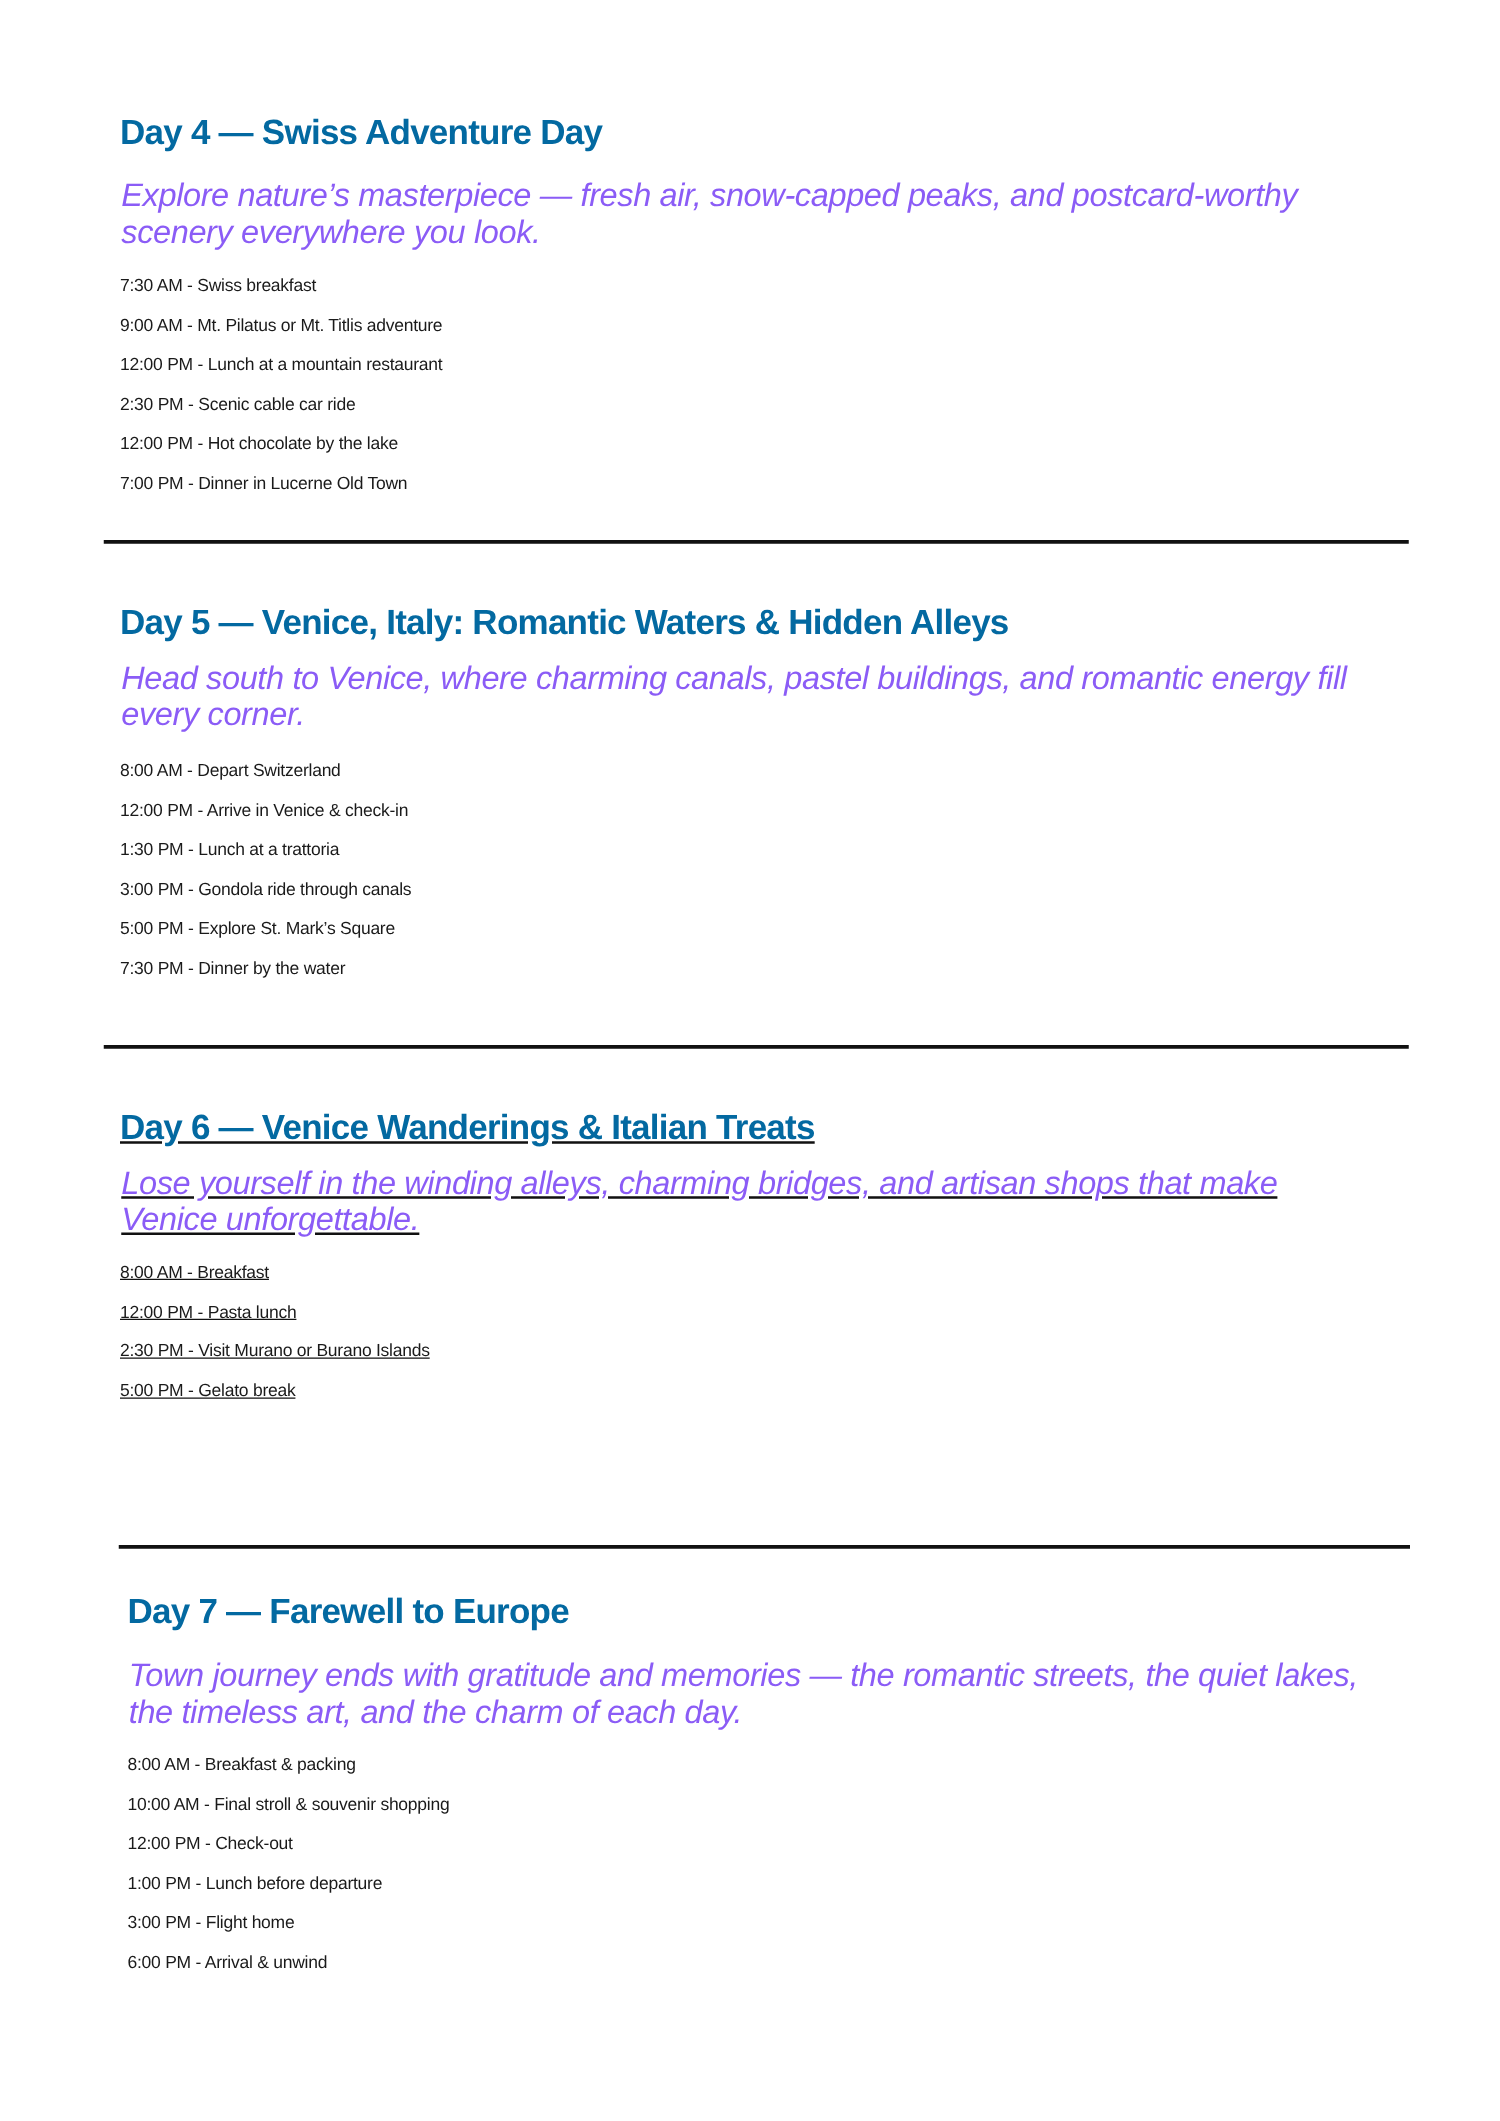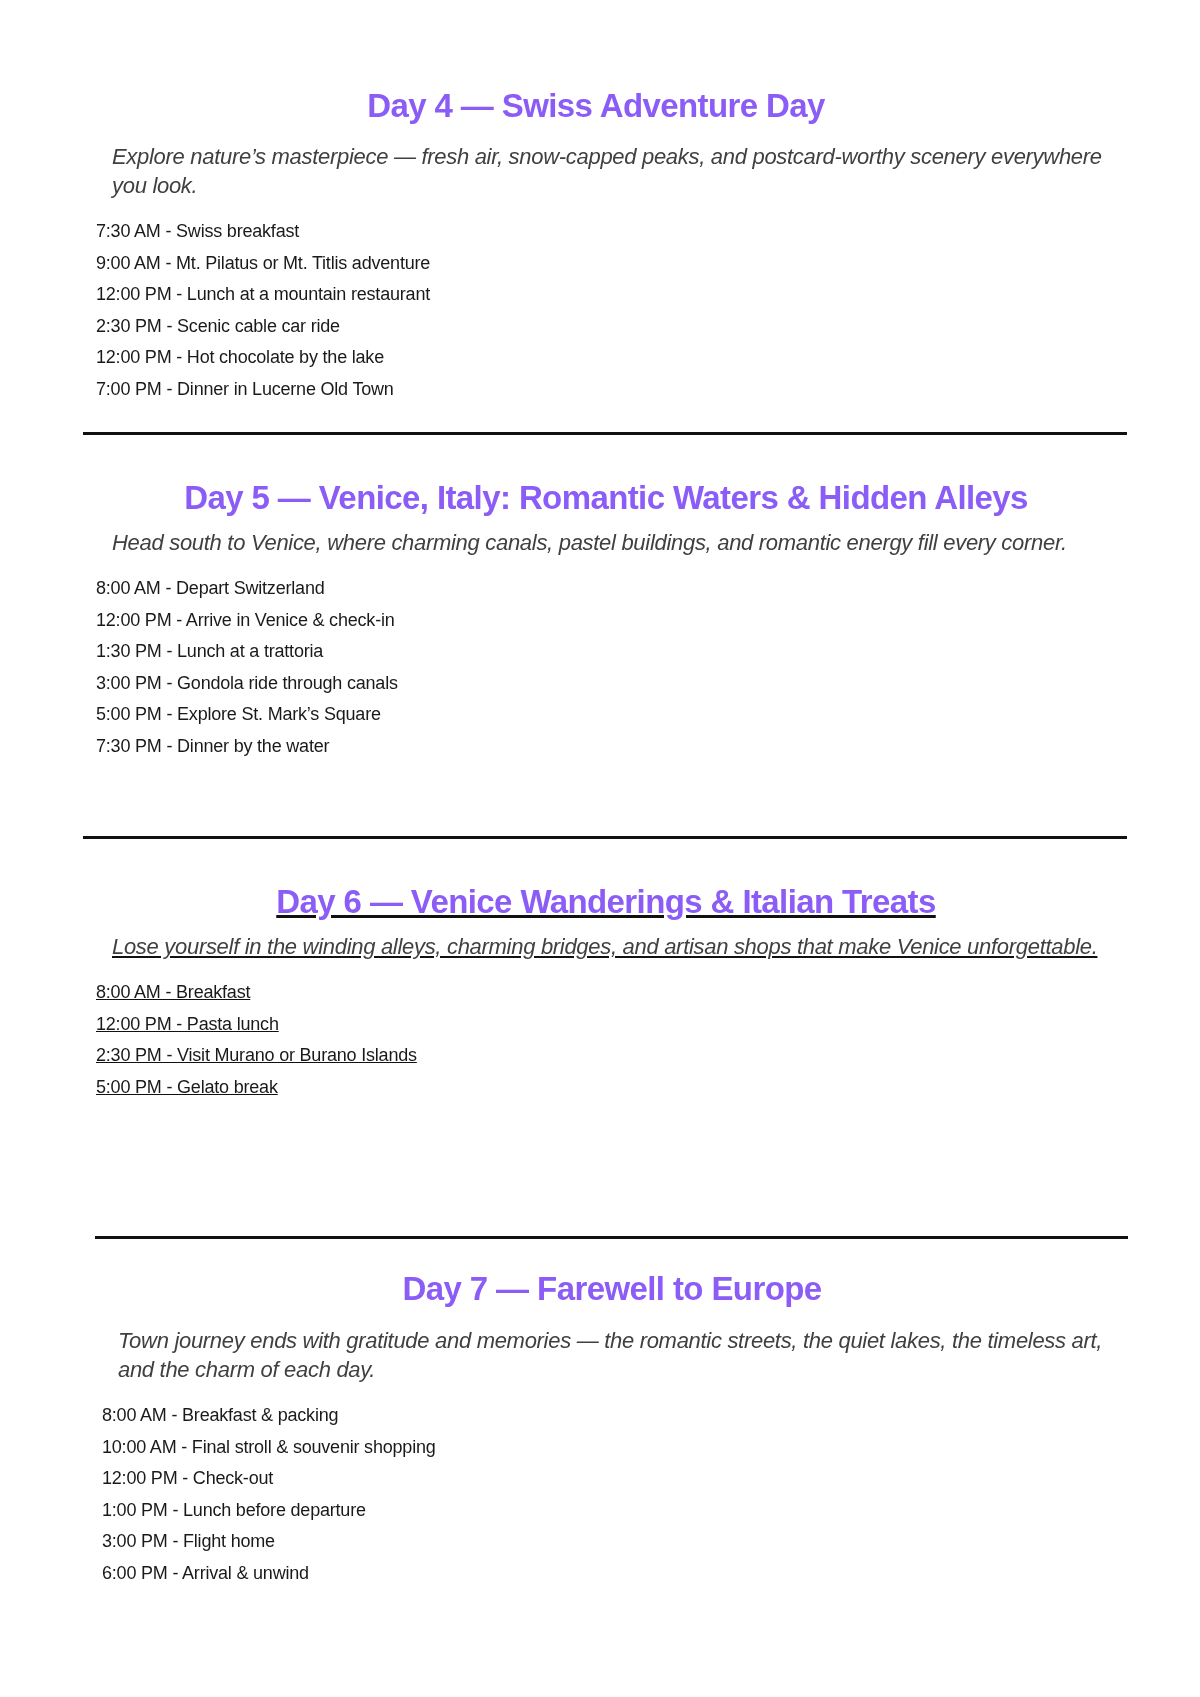--- a/index.html
+++ b/index.html
@@ -3,29 +3,29 @@
   <meta charset="utf-8">
   <style>
     html, body { margin: 0; padding: 0; background: #ffffff; }
     body {
       width: 1200px; height: 1697px; position: relative; overflow: hidden;
       font-family: "Liberation Sans", sans-serif; color: #111111;
     }
     .section { position: absolute; }
     .day-title {
       font-family: "Liberation Sans", sans-serif;
-      font-weight: 700; font-size: 33px; letter-spacing: -0.6px;
-      margin: 0; line-height: 40px; color: #8b5cf6; text-align: center;
+      font-weight: 700; font-size: 28px; letter-spacing: -0.6px;
+      margin: 0; line-height: 40px; color: #0369a1;
     }
     .day-intro {
-      font-style: italic; font-size: 22px; line-height: 29px;
-      margin: 16px; color: #404040; letter-spacing: -0.3px;
+      font-style: italic; font-size: 26px; line-height: 29px;
+      margin: 1px; color: #8b5cf6; letter-spacing: -0.3px;
     }
     .schedule { list-style: none; margin: 0; padding: 0; }
-    .schedule li { font-size: 18px; line-height: 31.6px; color: #1a1a1a; letter-spacing: -0.2px; }
+    .schedule li { font-size: 14px; line-height: 31.6px; color: #1a1a1a; letter-spacing: -0.2px; }
     .divider { position: absolute; height: 3px; background: #111111; }
   </style>
 </head>
 <body>
 
 <section class="section" style="left:96px; top:86px; width:1000px;">
   <h2 class="day-title">Day 4 — Swiss Adventure Day</h2>
   <p class="day-intro" style="margin-top:16px; width:1010px;">Explore nature’s masterpiece — fresh air, snow-capped peaks, and postcard-worthy scenery everywhere you look.</p>
   <ul class="schedule" style="margin-top:13px;">
     <li>7:30 AM - Swiss breakfast</li>

